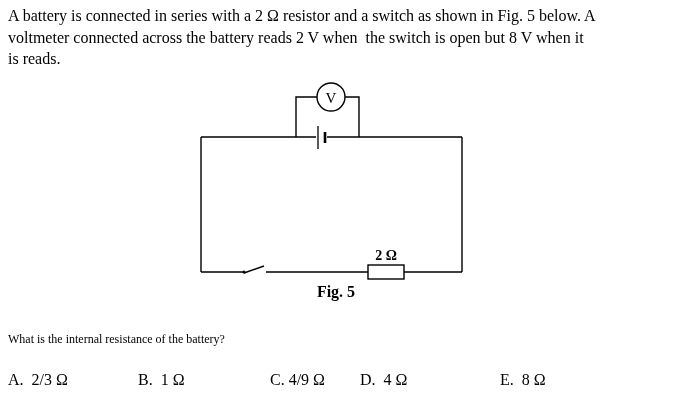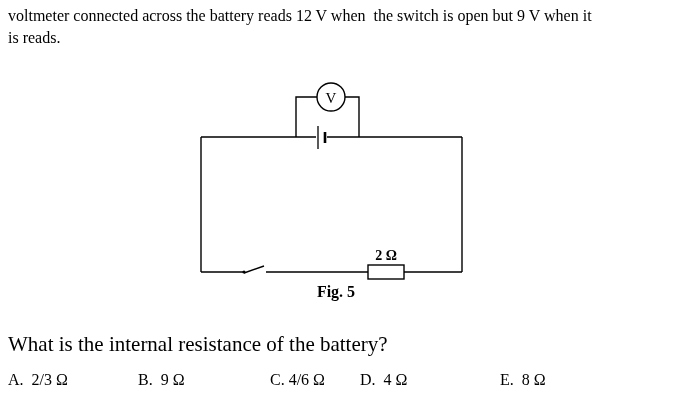--- a/index.html
+++ b/index.html
@@ -10,33 +10,34 @@
     overflow: hidden;
     background: #ffffff;
     color: #000000;
     font-family: "Liberation Serif", serif;
   }
   .page { position: absolute; inset: 0; width: 697px; height: 403px; }
   .statement { position: absolute; left: 8px; top: 5px; width: 688px; }
   .statement .line { font-size: 16px; line-height: 21.5px; white-space: pre-wrap; }
   .question {
     position: absolute; left: 8px; top: 332px;
-    font-size: 21px; margin: 0;
+    font-size: 12px; margin: 0;
   }
   .choices { position: absolute; left: 0; top: 371px; width: 684px; height: 24px; }
   .choice { position: absolute; font-size: 16px; white-space: pre; }
   svg.figure { position: absolute; left: 0; top: 0; font-family: "Liberation Serif", serif; }
 </style>
 </head>
 <body>
 
 <div class="page">
 
   <div class="statement">
-    <div class="line">voltmeter connected across the battery reads 12 V when  the switch is open but 9 V when it</div>
+    <div class="line">A battery is connected in series with a 2 Ω resistor and a switch as shown in Fig. 5 below. A</div>
+    <div class="line">voltmeter connected across the battery reads 2 V when  the switch is open but 8 V when it</div>
     <div class="line">is reads.</div>
   </div>
 
   <svg class="figure" width="697" height="403" viewBox="0 0 697 403">
 
     <path d="M201,137 H316 M327,137 H462 M462,137 V272 M462,272 H404 M368,272 H266 M243,272 H201 M201,272 V137" fill="none" stroke="#000000" stroke-width="1.4"></path>
 
     <path d="M296,137 V97 H317 M345,97 H359 V137" fill="none" stroke="#000000" stroke-width="1.4"></path>
 
     <g>
@@ -59,19 +60,19 @@
       <text x="386" y="260" text-anchor="middle" font-size="14" font-weight="bold">2 Ω</text>
     </g>
 
     <text x="336" y="297" text-anchor="middle" font-size="16" font-weight="bold">Fig. 5</text>
   </svg>
 
   <p class="question">What is the internal resistance of the battery?</p>
 
   <div class="choices">
     <span class="choice" style="left:8px">A.  2/3 Ω</span>
-    <span class="choice" style="left:138px">B.  9 Ω</span>
-    <span class="choice" style="left:270px">C. 4/6 Ω</span>
+    <span class="choice" style="left:138px">B.  1 Ω</span>
+    <span class="choice" style="left:270px">C. 4/9 Ω</span>
     <span class="choice" style="left:360px">D.  4 Ω</span>
     <span class="choice" style="left:500px">E.  8 Ω</span>
   </div>
 
 </div>
 
 </body></html>

